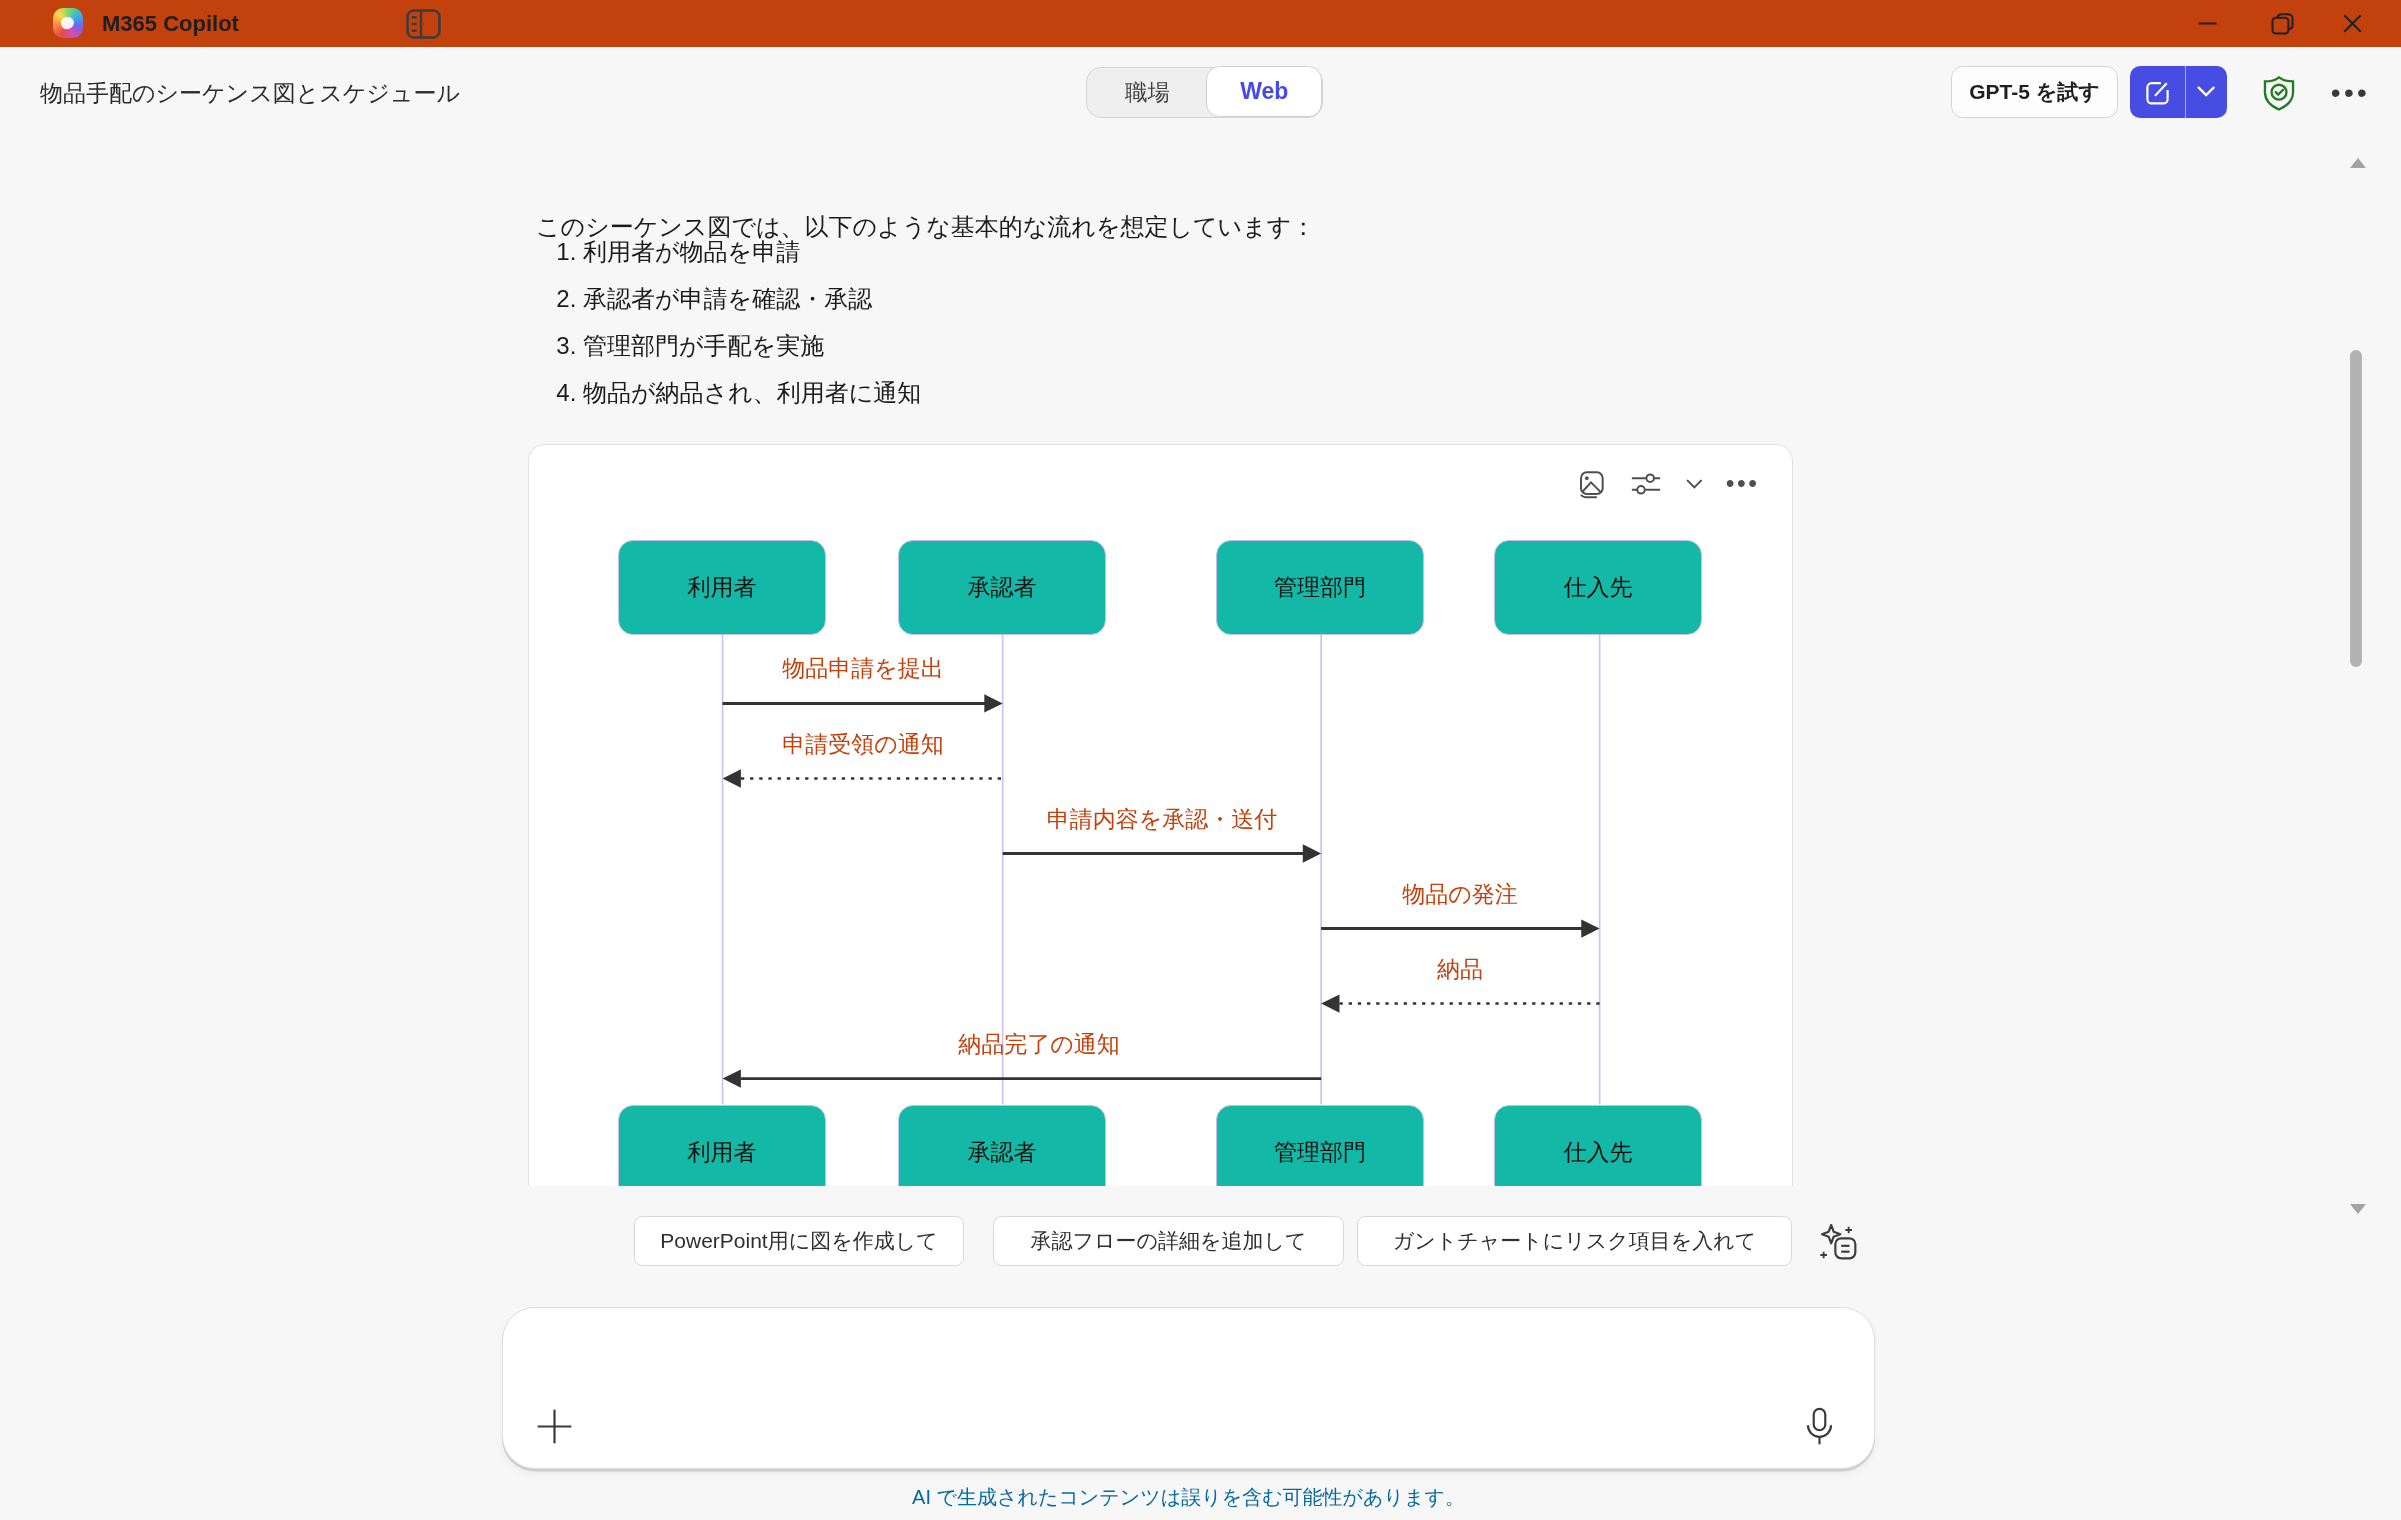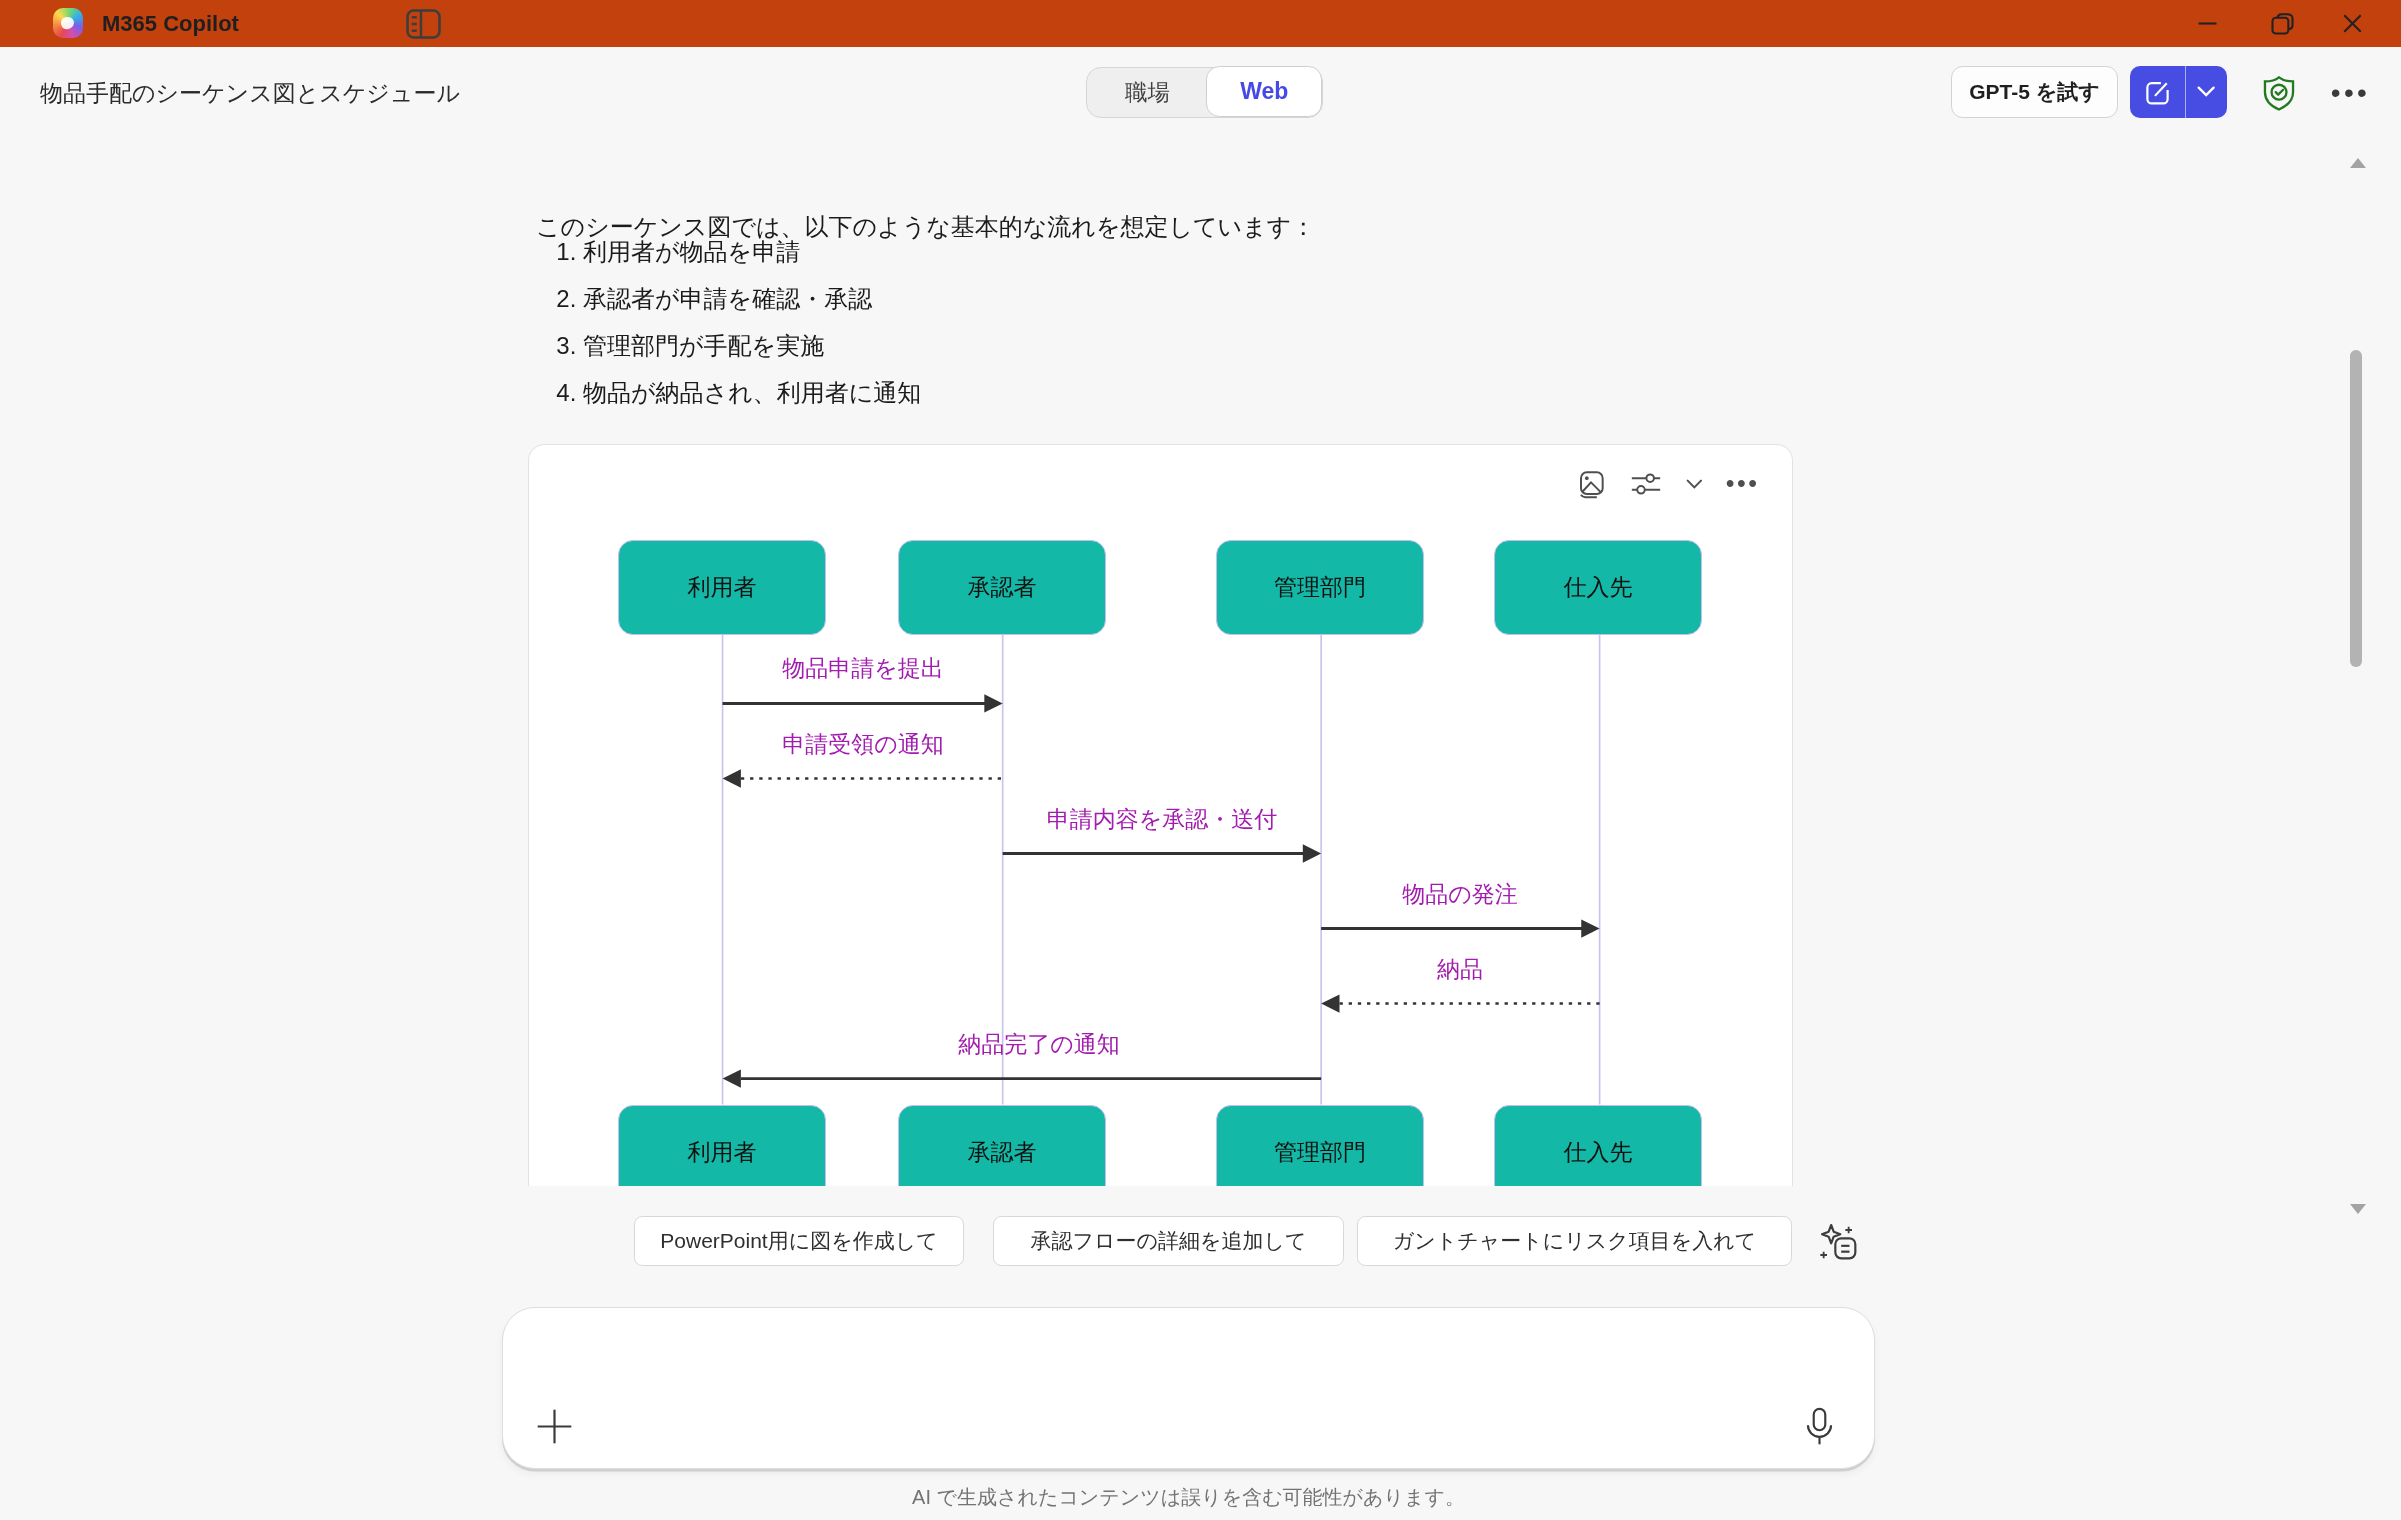--- a/index.html
+++ b/index.html
@@ -50,39 +50,39 @@
     border:1.7px solid #e2e2e2;border-bottom:none;border-radius:16.7px 16.7px 0 0;overflow:hidden;box-sizing:border-box;}
   .card-toolbar{position:absolute;right:33px;top:22px;display:flex;align-items:center;gap:22px;}
   .tool{width:33px;height:33px;display:flex;align-items:center;justify-content:center;cursor:pointer;}
   .tool-dots{font-size:25px;letter-spacing:2.5px;color:#4f4f4f;}
   .diagram{position:absolute;left:0;top:0;width:1265px;height:742px;}
   .actor{position:absolute;width:208px;height:95px;background:#14b8a6;border:1.7px solid #c3bdf0;
     border-radius:15px;display:flex;align-items:center;justify-content:center;
     font-size:23px;color:#111;box-sizing:border-box;}
   .a0{left:89px;} .a1{left:369px;} .a2{left:687px;} .a3{left:965px;}
   .row-top{top:95px;} .row-bot{top:660px;}
-  .msg-label{position:absolute;transform:translateX(-50%);font-size:23px;color:#a21caf;white-space:nowrap;}
+  .msg-label{position:absolute;transform:translateX(-50%);font-size:23px;color:#c2410c;white-space:nowrap;}
 
   
   .chip{top:1216px;height:50px;background:#ffffff;border:1.7px solid #d8d8d8;border-radius:8.3px;
     display:flex;align-items:center;justify-content:center;font-size:21px;color:#2f2f2f;
     box-sizing:border-box;cursor:pointer;padding:0 22px;}
   .chip1{left:634px;width:330px;} .chip2{left:993px;width:351px;} .chip3{left:1357px;width:435px;}
   .prompt-btn{left:1816px;top:1219px;width:47px;height:47px;}
 
   
   .composer{left:502px;top:1307px;width:1373px;height:162px;background:#ffffff;
     border:1.7px solid #dedede;border-radius:33px;box-sizing:border-box;
     box-shadow:0 2.5px 0 #cfcfcf, 0 5px 8.3px rgba(0,0,0,.05);}
   .composer-input{position:absolute;left:35px;top:11.7px;width:1167px;height:40px;border:none;outline:none;
     font-size:25px;color:#333;background:transparent;font-family:inherit;}
   .composer-input::placeholder{color:#5f5f5f;opacity:1;}
   .plus-btn{position:absolute;left:30px;bottom:20px;width:43px;height:43px;}
   .mic-btn{position:absolute;right:33px;bottom:20px;width:43px;height:43px;}
-  .footer-note{left:502px;top:1484px;width:1373px;text-align:center;font-size:20px;color:#737373;}
+  .footer-note{left:502px;top:1484px;width:1373px;text-align:center;font-size:20px;color:#0369a1;}
 
   
   .scroll-up{left:2350px;top:158px;width:0;height:0;border-left:8.3px solid transparent;border-right:8.3px solid transparent;border-bottom:10px solid #a3a3a3;}
   .scroll-thumb{left:2350px;top:350px;width:11.7px;height:317px;background:#b3b3b3;border-radius:5.8px;}
   .scroll-down{left:2350px;top:1204px;width:0;height:0;border-left:8.3px solid transparent;border-right:8.3px solid transparent;border-top:10px solid #a3a3a3;}
 
   svg{display:block;}
 </style>
 </head>
 <body>

